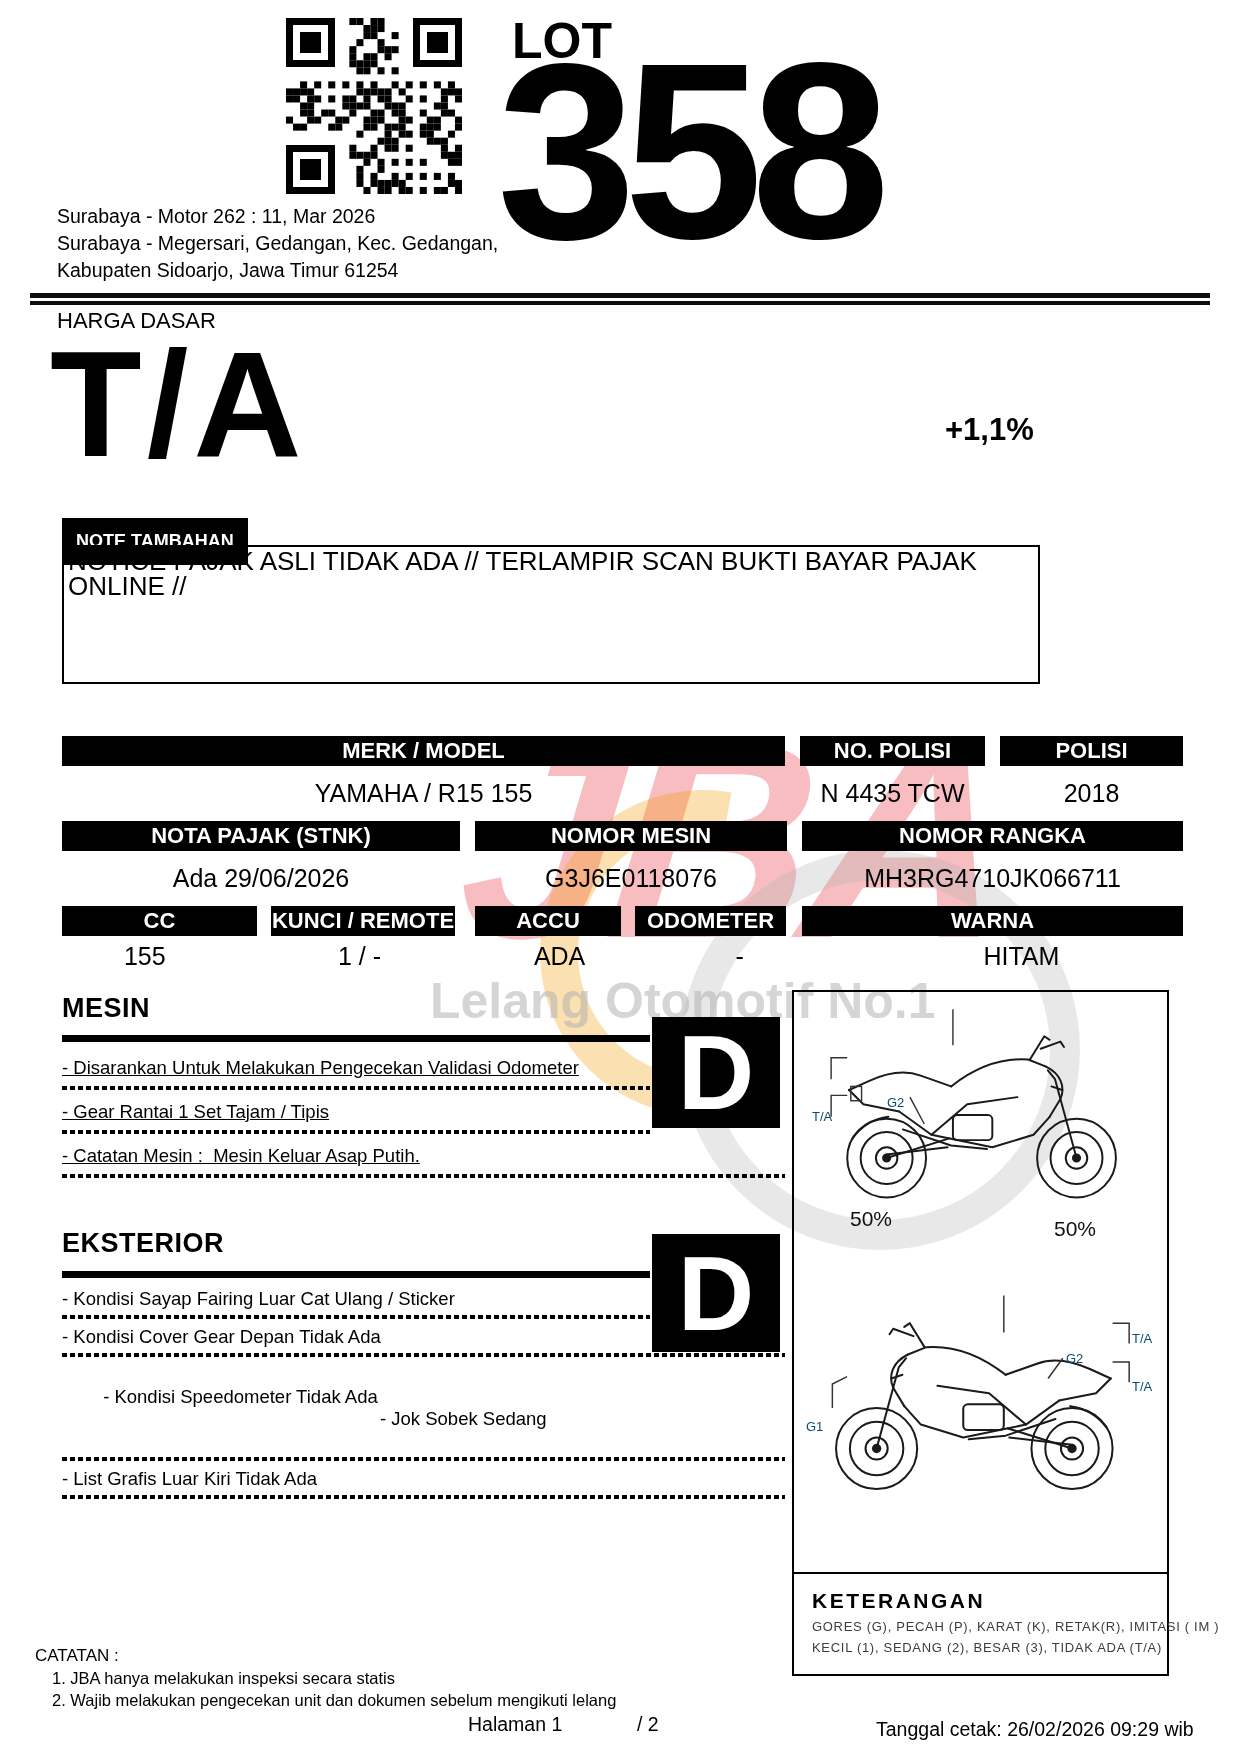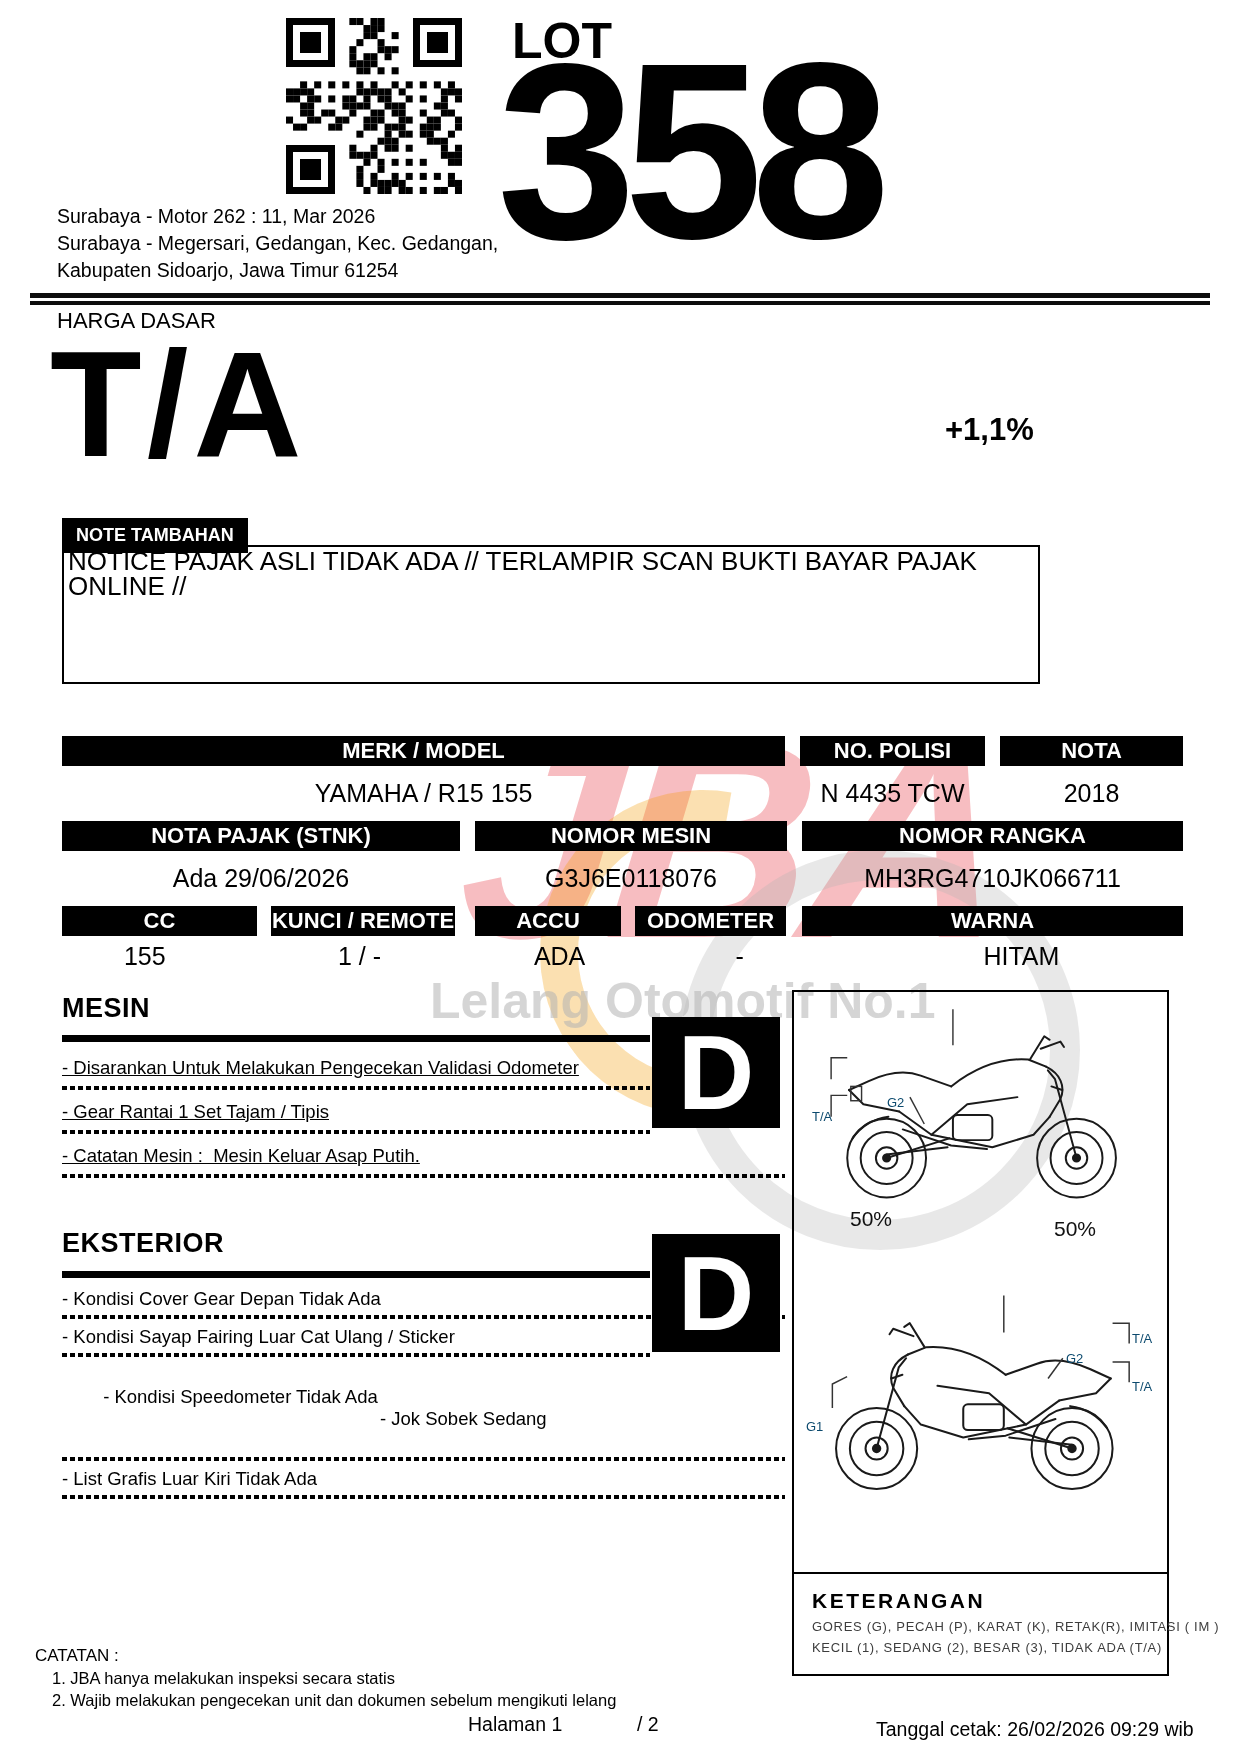--- a/index.html
+++ b/index.html
@@ -27,21 +27,21 @@
   .address{left:57px;top:203px;font-size:19.5px;line-height:27px;}
   .double-rule{left:30px;top:293px;width:1180px;}
   .double-rule .l1{border-top:5px solid #0d0d0d;}
   .double-rule .l2{border-top:4px solid #0d0d0d;margin-top:3px;}
 
   .harga-label{left:57px;top:308px;font-size:22px;}
   .ta-value{left:50px;top:344px;font-size:150px;font-weight:bold;line-height:.8;letter-spacing:5px;}
   .pct{left:945px;top:412px;font-size:31px;font-weight:bold;}
 
   .note-label{left:62px;top:518px;background:#000;color:#fff;font-size:18px;font-weight:bold;
-              height:27px;line-height:27px;padding:4px 14px;}
+              height:27px;line-height:27px;padding:10px 14px;}
   .note-box{left:62px;top:545px;width:974px;height:135px;border:2px solid #000;}
   .note-text{padding:2px 4px;font-size:26px;line-height:25px;}
 
   
   .spec-table{left:62px;top:736px;width:1121px;}
   .hrow,.vrow{display:flex;}
   .hcell{background:#000;color:#fff;font-weight:bold;font-size:22px;height:30px;line-height:30px;text-align:center;}
   .vrow{height:55px;align-items:center;}
   .vrow.short{height:40px;gap:40px;}
   .vcell{text-align:center;font-size:25px;}
@@ -305,21 +305,21 @@
 
   <div class="abs note-label">NOTE TAMBAHAN</div>
   <div class="abs note-box">
     <div class="note-text">NOTICE PAJAK ASLI TIDAK ADA // TERLAMPIR SCAN BUKTI BAYAR PAJAK ONLINE //</div>
   </div>
 
   <div class="abs spec-table">
     <div class="hrow r1">
       <div class="hcell c1">MERK / MODEL</div>
       <div class="hcell c2">NO. POLISI</div>
-      <div class="hcell c3">NOTA</div>
+      <div class="hcell c3">POLISI</div>
     </div>
     <div class="vrow r1">
       <div class="vcell c1">YAMAHA / R15 155</div>
       <div class="vcell c2">N 4435 TCW</div>
       <div class="vcell c3">2018</div>
     </div>
     <div class="hrow r2">
       <div class="hcell c1">NOTA PAJAK (STNK)</div>
       <div class="hcell c2">NOMOR MESIN</div>
       <div class="hcell c3">NOMOR RANGKA</div>
@@ -361,26 +361,26 @@
         <div class="dotline"></div>
       </div>
   </div>
   <div class="grade-box grade-mesin">
     <span>D</span>
   </div>
 
   <div class="abs sec-title" style="left:62px;top:1228px;">EKSTERIOR</div>
   <div class="abs sec-underline" style="left:62px;top:1271px;"></div>
   <div class="abs items eks-items" style="left:62px;top:1281px;">
+    <div class="item w588">
+        <div class="item-text">- Kondisi Sayap Fairing Luar Cat Ulang / Sticker</div>
+        <div class="dotline"></div>
+      </div>
     <div class="item w723">
         <div class="item-text">- Kondisi Cover Gear Depan Tidak Ada</div>
-        <div class="dotline"></div>
-      </div>
-    <div class="item w588">
-        <div class="item-text">- Kondisi Sayap Fairing Luar Cat Ulang / Sticker</div>
         <div class="dotline"></div>
       </div>
     <div class="item w723 two-col">
       <div class="item-text">
         <span>- Kondisi Speedometer Tidak Ada</span>
         <span class="second">- Jok Sobek Sedang</span>
       </div>
       <div class="dotline"></div>
     </div>
     <div class="item w723">

